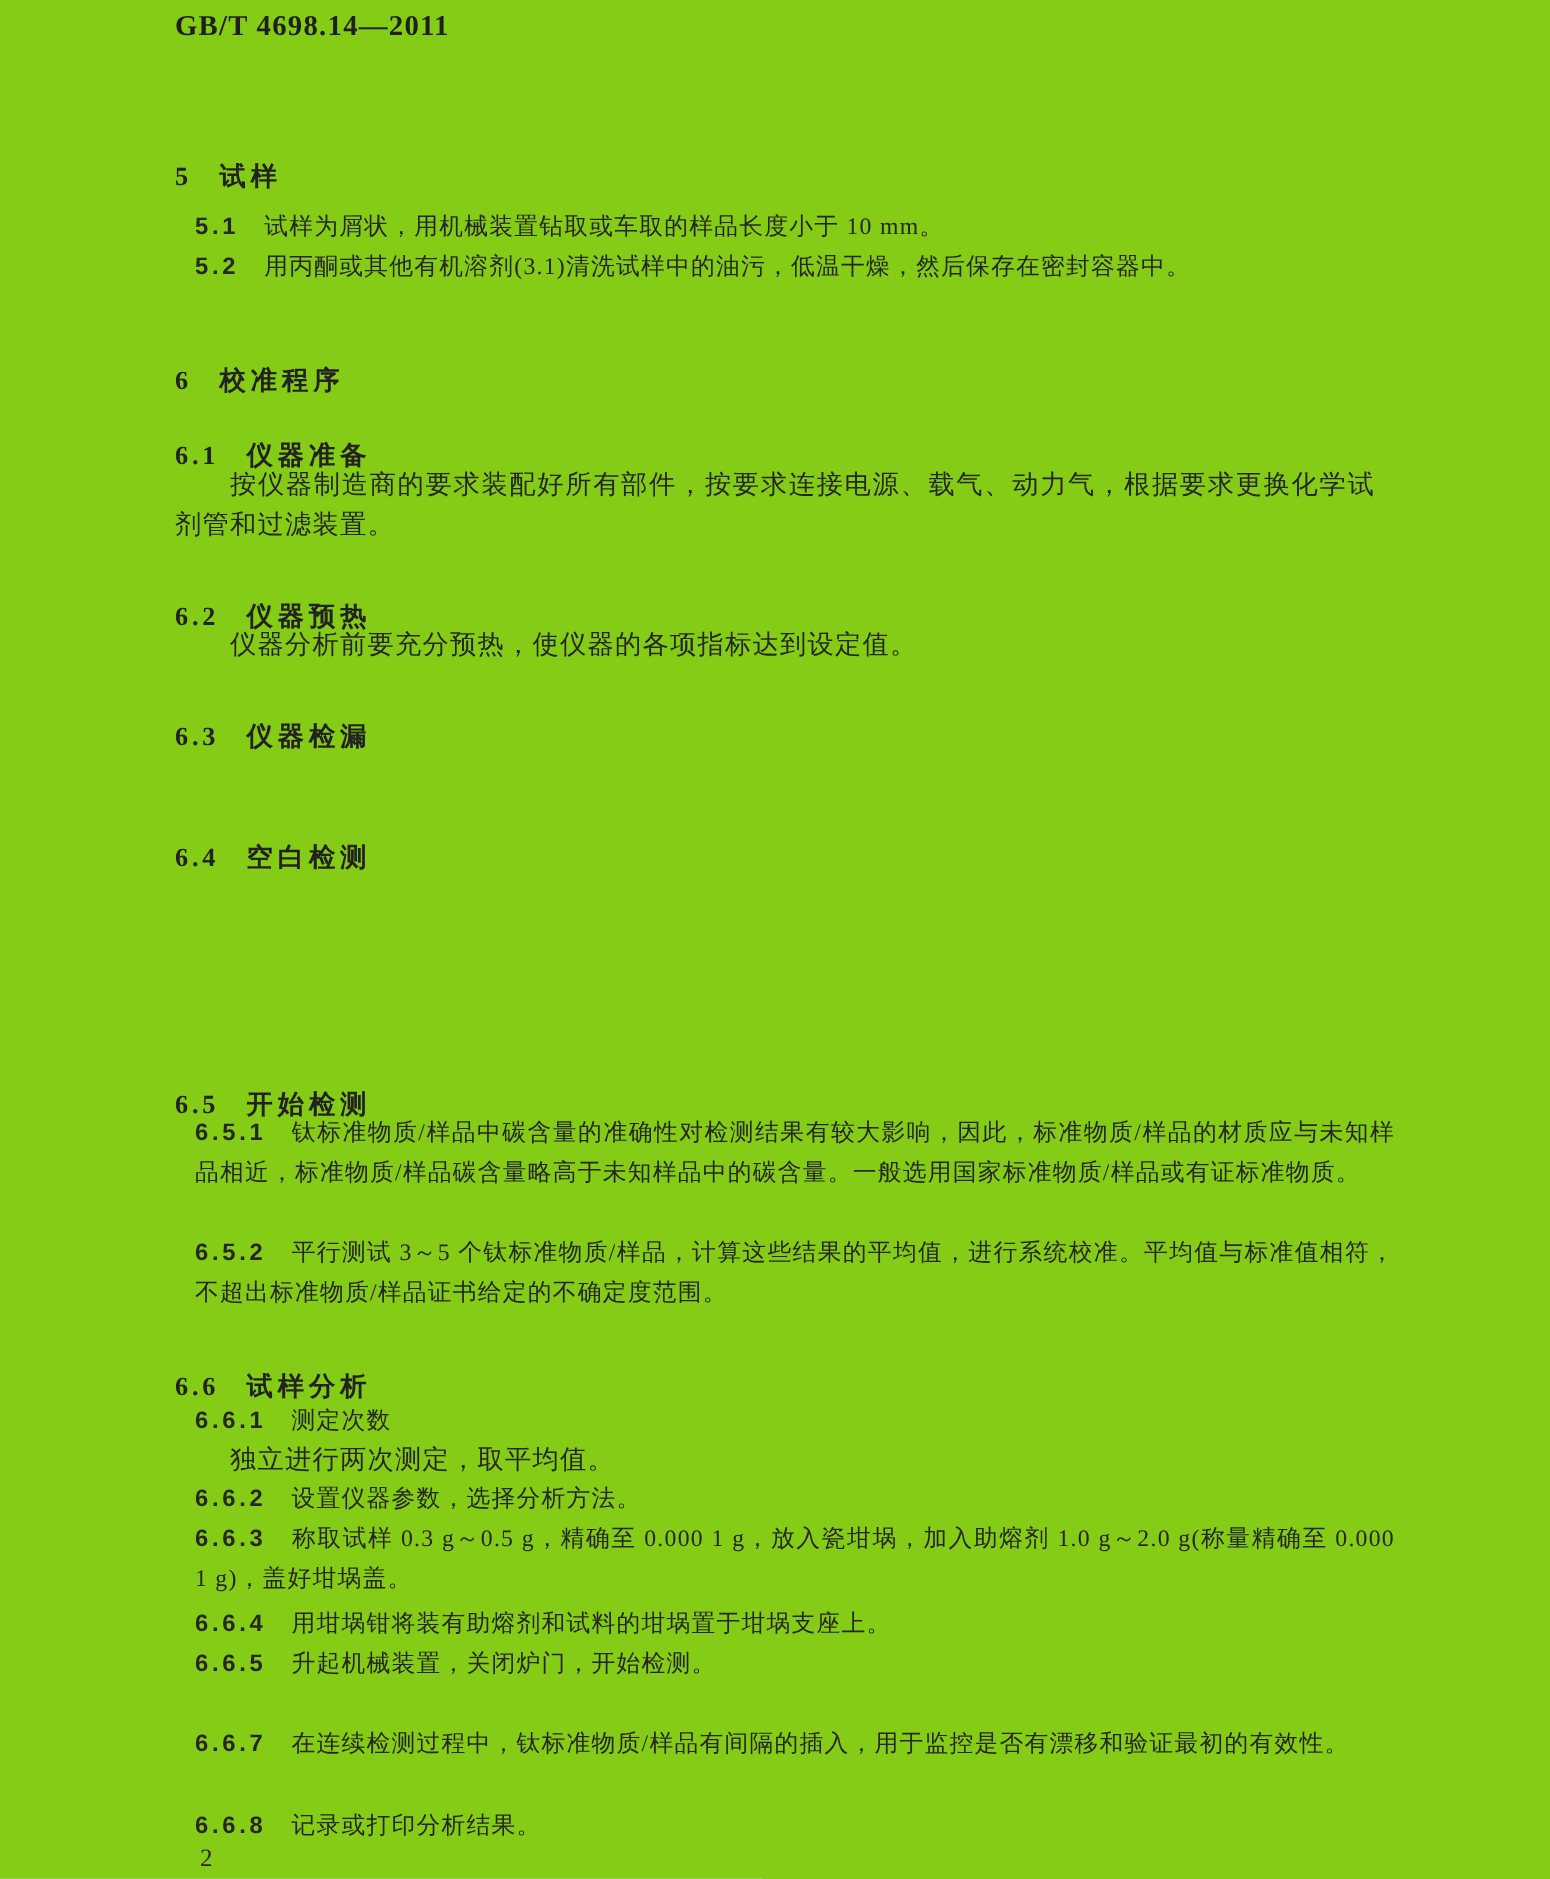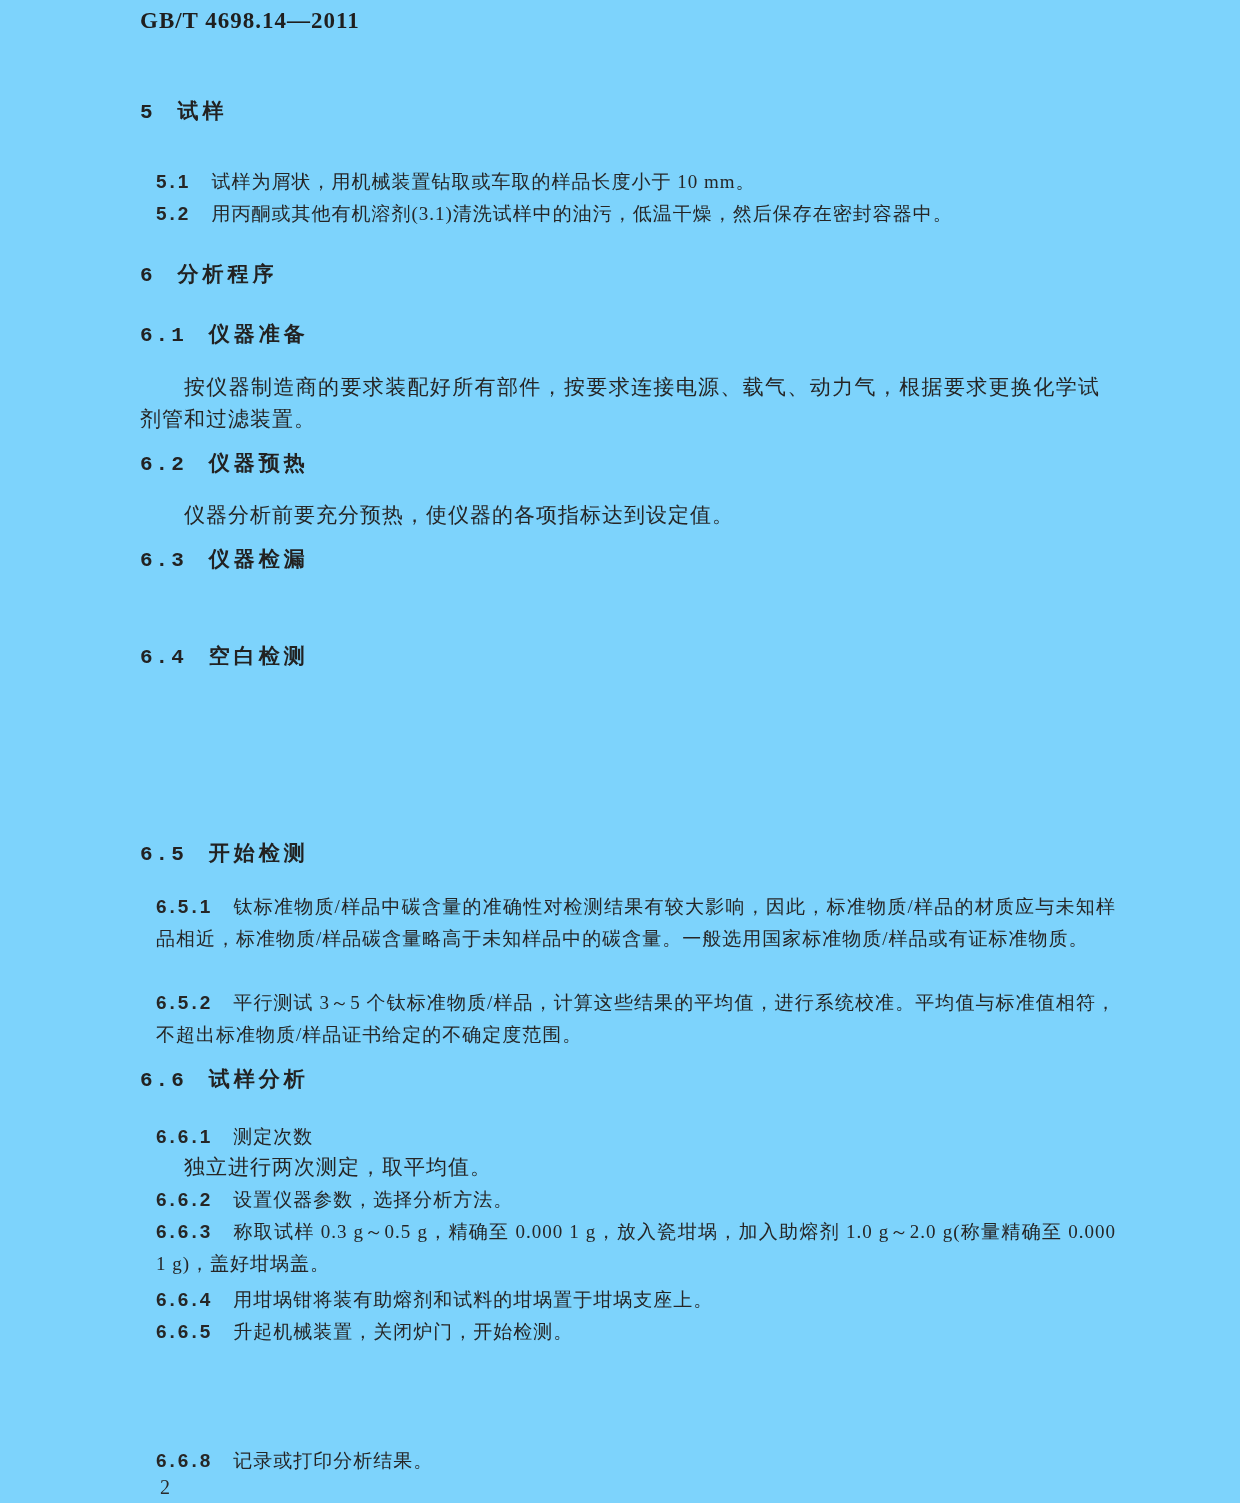--- a/index.html
+++ b/index.html
@@ -6,35 +6,35 @@
   body{
     width:1240px;height:1503px;
     background:#ffffff;
     font-family:"Liberation Serif","DejaVu Serif",serif;
     color:#262626;
     position:relative;
     overflow:hidden;
   }
   .page{
     position:absolute;inset:0;
-    background:#7dd3fc;
+    background:#84cc16;
   }
   
   .hdr{
     position:absolute;left:140px;top:8px;
     font-family:"Liberation Serif","DejaVu Serif",serif;
     font-weight:bold;font-size:23px;letter-spacing:1px;
     color:#1f1f1f;white-space:nowrap;
   }
   
   .heading{
     position:absolute;left:140px;width:960px;
-    font-family:Liberation Mono, monospace;
+    font-family:Liberation Serif, serif;
     font-weight:bold;font-size:21px;line-height:26px;
-    color:#222;white-space:nowrap;
+    color:#222;white-space:nowrap;margin-top:28px;
   }
   .heading .hnum{letter-spacing:3px;margin-right:22px;}
   .heading .htitle{letter-spacing:4px;}
   
   .clause{
     position:absolute;left:156px;width:960px;
     font-size:19px;line-height:32px;letter-spacing:1px;
     text-align:justify;color:#262626;
   }
   .clause .cnum{
@@ -92,21 +92,21 @@
 
   <div class="clause pos-c51">
     <span class="cnum">5.1</span><span>试样为屑状，用机械装置钻取或车取的样品长度小于 10 mm。</span>
   </div>
 
   <div class="clause pos-c52">
     <span class="cnum">5.2</span><span>用丙酮或其他有机溶剂(3.1)清洗试样中的油污，低温干燥，然后保存在密封容器中。</span>
   </div>
 
   <div class="heading pos-h6">
-    <span class="hnum">6</span><span class="htitle">分析程序</span>
+    <span class="hnum">6</span><span class="htitle">校准程序</span>
   </div>
 
   <div class="heading pos-h61">
     <span class="hnum">6.1</span><span class="htitle">仪器准备</span>
   </div>
   <div class="para pos-p61">按仪器制造商的要求装配好所有部件，按要求连接电源、载气、动力气，根据要求更换化学试剂管和过滤装置。</div>
 
   <div class="heading pos-h62">
     <span class="hnum">6.2</span><span class="htitle">仪器预热</span>
   </div>
@@ -151,20 +151,23 @@
 
   <div class="clause pos-c664">
     <span class="cnum">6.6.4</span><span>用坩埚钳将装有助熔剂和试料的坩埚置于坩埚支座上。</span>
   </div>
 
   <div class="clause pos-c665">
     <span class="cnum">6.6.5</span><span>升起机械装置，关闭炉门，开始检测。</span>
   </div>
 
 
+  <div class="clause pos-c667">
+    <span class="cnum">6.6.7</span><span>在连续检测过程中，钛标准物质/样品有间隔的插入，用于监控是否有漂移和验证最初的有效性。</span>
+  </div>
 
   <div class="clause pos-c668">
     <span class="cnum">6.6.8</span><span>记录或打印分析结果。</span>
   </div>
 
   <div class="pagenum">2</div>
 
 </div>
 
 </body></html>

